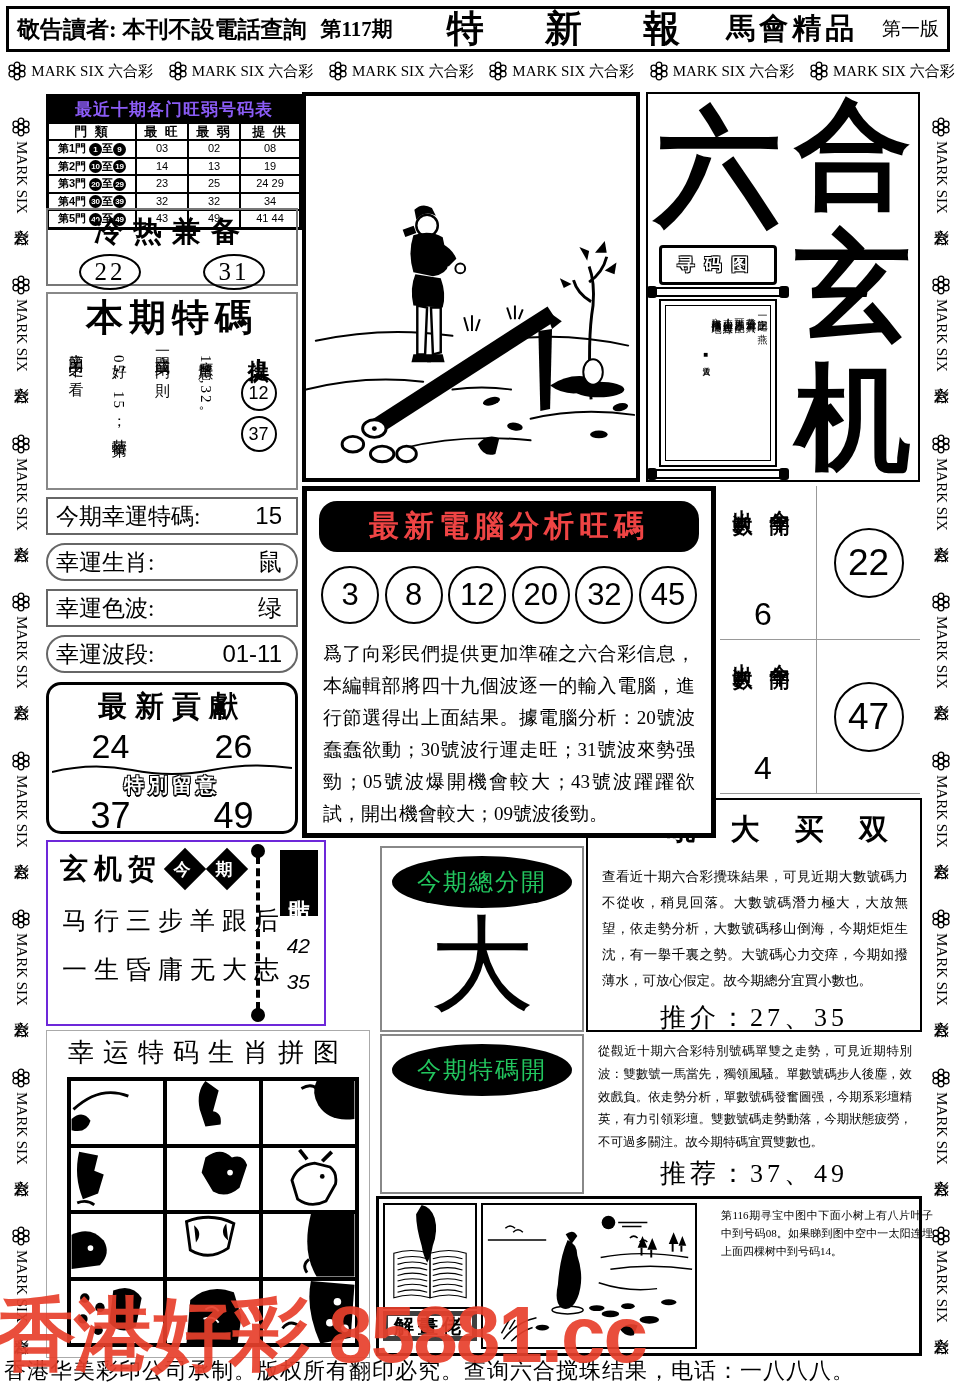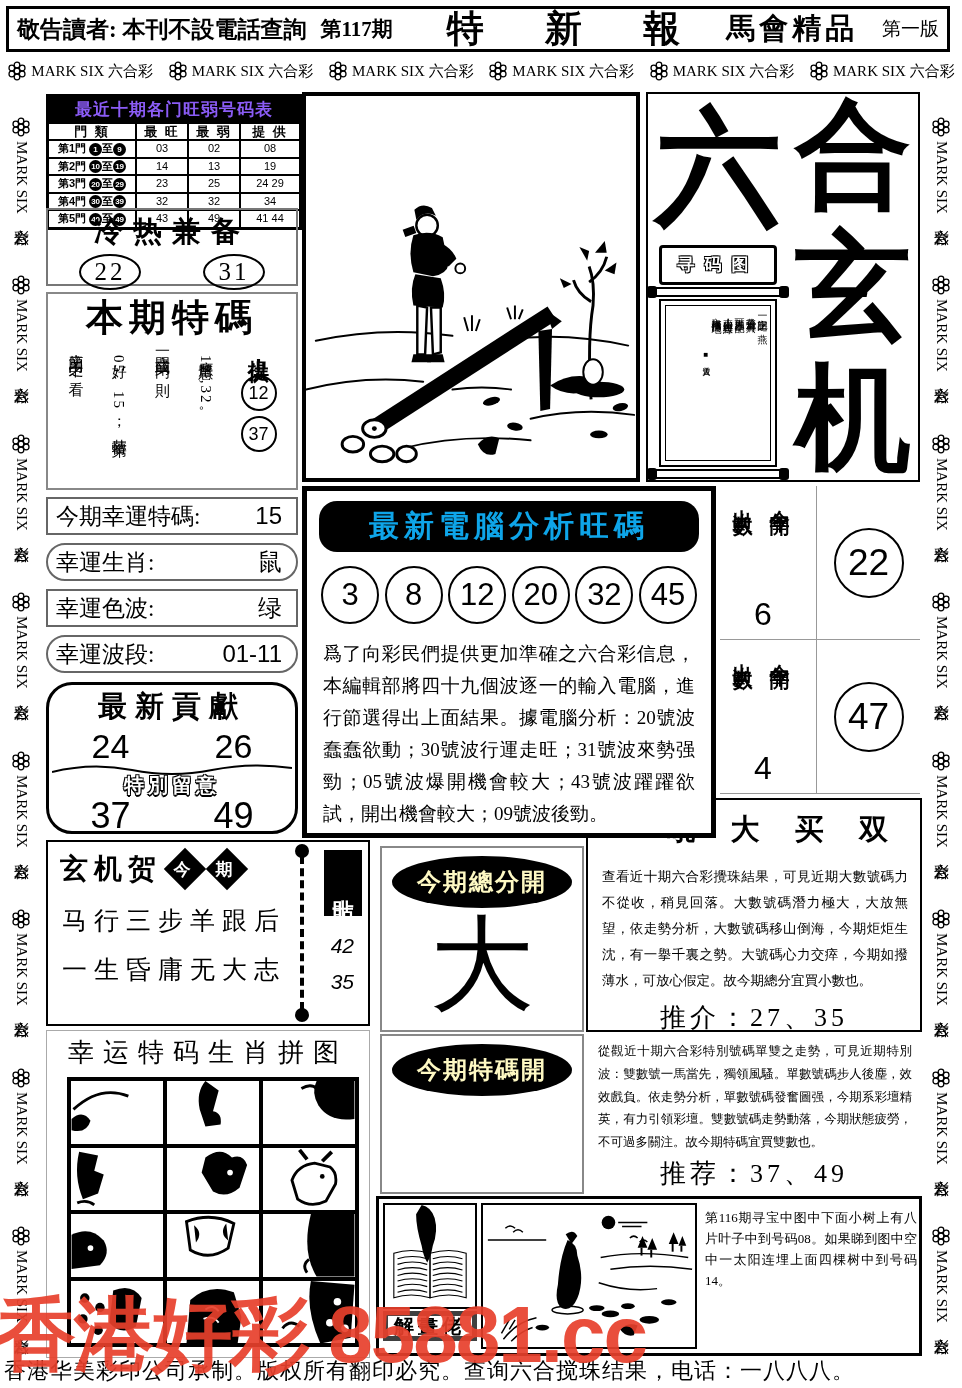--- a/index.html
+++ b/index.html
@@ -53,29 +53,29 @@
   .sp-provide-label{writing-mode:vertical-rl;font-size:21px;font-weight:bold;letter-spacing:2px;}
   .circle-sm{width:32px;height:32px;border:2px solid #000;border-radius:50%;font-size:18px;line-height:32px;
              text-align:center;margin-top:5px;font-family:"Liberation Sans","DejaVu Sans",sans-serif;}
 
   .lucky-row{position:absolute;left:46px;width:252px;height:38px;border:2px solid #666;box-sizing:border-box;
              display:flex;align-items:center;justify-content:space-between;padding:0 14px 0 8px;font-size:23px;}
   .lucky-row.round{border-radius:19px;}
   .lucky-val{font-family:"Liberation Sans","DejaVu Sans",sans-serif;font-size:24px;}
 
   .contrib{position:absolute;left:46px;top:682px;width:252px;height:152px;border:3px solid #000;
-           border-radius:26px;text-align:center;box-sizing:border-box;}
+           border-radius:15px;text-align:center;box-sizing:border-box;}
   .co-title{font-size:29px;font-weight:bold;letter-spacing:8px;margin-top:2px;}
   .co-pair{display:flex;justify-content:space-around;font-size:34px;font-family:"Liberation Sans","DejaVu Sans",sans-serif;}
   .co-wave{display:block;margin:-4px auto 0 auto;}
   .co-note{font-size:20px;font-weight:bold;letter-spacing:4px;color:#fff;margin-top:-6px;
            text-shadow:-1px -1px 0 #000,1px -1px 0 #000,-1px 1px 0 #000,1px 1px 0 #000,0 2px 0 #000;}
   .co-pair2{display:flex;justify-content:space-around;font-size:36px;font-family:"Liberation Sans","DejaVu Sans",sans-serif;margin-top:-4px;}
 
-  .mystery{position:absolute;left:46px;top:840px;width:324px;height:186px;border:2px solid #000000;box-sizing:border-box;}
+  .mystery{position:absolute;left:46px;top:840px;width:280px;height:186px;border:2px solid #6d28d9;box-sizing:border-box;}
   .my-title{font-size:28px;font-weight:bold;letter-spacing:6px;padding:8px 0 0 12px;display:flex;align-items:center;gap:4px;}
   .diamond{width:30px;height:30px;background:#000;transform:rotate(45deg);display:flex;align-items:center;
            justify-content:center;margin:0 4px;}
   .diamond span{color:#fff;transform:rotate(-45deg);font-size:17px;font-weight:bold;}
   .my-line{font-size:25px;letter-spacing:7px;padding-left:14px;margin-top:16px;}
   .my-divider{position:absolute;right:64px;top:14px;bottom:14px;border-left:4px dashed #000;}
   .my-divider::before,.my-divider::after{content:"";position:absolute;left:-9px;width:14px;height:14px;
            border-radius:50%;background:#000;}
   .my-divider::before{top:-12px;}
   .my-divider::after{bottom:-12px;}
@@ -112,21 +112,21 @@
   .sc-roller::before{left:-6px;}
   .sc-roller::after{right:-6px;}
   .sc-body{width:118px;height:168px;border:2px solid #000;padding:4px;box-sizing:border-box;}
   .sc-inner{width:100%;height:100%;border:1px solid #000;box-sizing:border-box;writing-mode:vertical-rl;
             text-orientation:upright;font-size:10px;line-height:1.15;padding:4px 2px;letter-spacing:1px;}
   .sc-sign{font-size:8px;margin-top:40px;}
 
   
   .computer{position:absolute;left:302px;top:486px;width:414px;height:352px;border:5px solid #000;
             box-sizing:border-box;background:#fff;z-index:3;}
-  .cp-banner{margin:10px 12px 0 12px;background:#000;border-radius:18px;color:#0ea5e9;text-align:center;
+  .cp-banner{margin:10px 12px 0 12px;background:#000;border-radius:18px;color:#ef4444;text-align:center;
              font-size:30px;font-weight:bold;letter-spacing:5px;padding:5px 8px;
              font-family:"Liberation Sans","DejaVu Sans",sans-serif;}
   .cp-nums{display:flex;justify-content:space-between;padding:0 14px;margin-top:14px;}
   .circle-lg{width:54px;height:54px;border:2.5px solid #000;border-radius:50%;font-size:31px;line-height:54px;
              text-align:center;font-family:"Liberation Sans","DejaVu Sans",sans-serif;}
   .cp-text{margin:14px 16px 0 16px;font-size:19px;line-height:1.68;text-align:justify;}
 
   .appearance{position:absolute;left:720px;top:486px;width:200px;height:308px;}
   .app-cell{height:154px;border-bottom:1px solid #999;display:flex;box-sizing:border-box;}
   .app-left{width:96px;position:relative;border-right:1px solid #999;}
@@ -139,22 +139,22 @@
              text-align:center;font-family:"Liberation Sans","DejaVu Sans",sans-serif;}
 
   
   .roar{position:absolute;left:586px;top:798px;width:336px;height:234px;border:2px solid #000;box-sizing:border-box;z-index:1;}
   .roar-title{text-align:right;padding:10px 18px 0 0;font-size:29px;font-weight:bold;letter-spacing:14px;}
   .roar-text{margin:14px 12px 0 14px;font-size:13.5px;line-height:1.92;text-align:justify;}
   .roar-rec{text-align:center;font-size:26px;letter-spacing:4px;margin-top:6px;}
 
   .total-open{position:absolute;left:380px;top:846px;width:204px;height:186px;border:2px solid #888;
               box-sizing:border-box;text-align:center;}
-  .ellipse-title{width:180px;height:52px;margin:8px auto 0 auto;background:#000;border-radius:50%;color:#fef9c3;
-                 font-size:24px;font-weight:bold;display:flex;align-items:center;justify-content:center;letter-spacing:2px;
+  .ellipse-title{width:180px;height:52px;margin:8px auto 0 auto;background:#000;border-radius:50%;color:#22c55e;
+                 font-size:24px;font-weight:normal;display:flex;align-items:center;justify-content:center;letter-spacing:2px;
                  font-family:"Liberation Sans","DejaVu Sans",sans-serif;}
   .to-value{font-size:104px;line-height:1.05;margin-top:2px;}
 
   .special-open{position:absolute;left:380px;top:1034px;width:204px;height:160px;border:2px solid #888;
                 box-sizing:border-box;text-align:center;}
   .so-split{position:relative;height:96px;margin-top:0;}
   .so-bar{position:absolute;left:50%;top:-8px;width:9px;height:104px;background:#000;transform:translateX(-50%);}
   .so-left,.so-right{position:absolute;top:18px;font-size:42px;font-weight:bold;letter-spacing:0px;white-space:nowrap;}
   .so-left{left:4px;}
   .so-right{right:4px;}
@@ -164,21 +164,21 @@
   .oe-rec{text-align:center;font-size:26px;letter-spacing:4px;margin-top:2px;}
 
   
   .treasure{position:absolute;left:376px;top:1196px;width:546px;height:160px;border:3px solid #000;box-sizing:border-box;}
   .book-box{position:absolute;left:4px;top:4px;width:94px;height:106px;border:2px solid #000;box-sizing:border-box;}
   .book-box svg{width:100%;height:100%;display:block;}
   .solver-box{position:absolute;left:4px;top:112px;width:94px;height:30px;border:5px solid #404040;box-sizing:border-box;
               display:flex;align-items:center;justify-content:center;font-size:20px;letter-spacing:4px;font-weight:bold;}
   .land-box{position:absolute;left:102px;top:4px;width:216px;height:146px;border:2px solid #000;box-sizing:border-box;}
   .land-box svg{width:100%;height:100%;display:block;}
-  .tr-text{position:absolute;left:326px;top:8px;width:212px;font-size:13px;line-height:1.62;text-align:justify;}
+  .tr-text{position:absolute;left:342px;top:8px;width:212px;font-size:11px;line-height:1.62;text-align:justify;}
 
   
   .footer{position:absolute;left:4px;top:1356px;width:954px;font-size:22px;letter-spacing:1px;white-space:nowrap;}
   .watermark{position:absolute;left:-4px;top:1282px;font-size:80px;font-weight:bold;white-space:nowrap;
              z-index:40;font-family:"Liberation Sans","DejaVu Sans",sans-serif;opacity:.92;letter-spacing:-2px;}
 </style>
 </head>
 <body>
 
 <div id="page">

